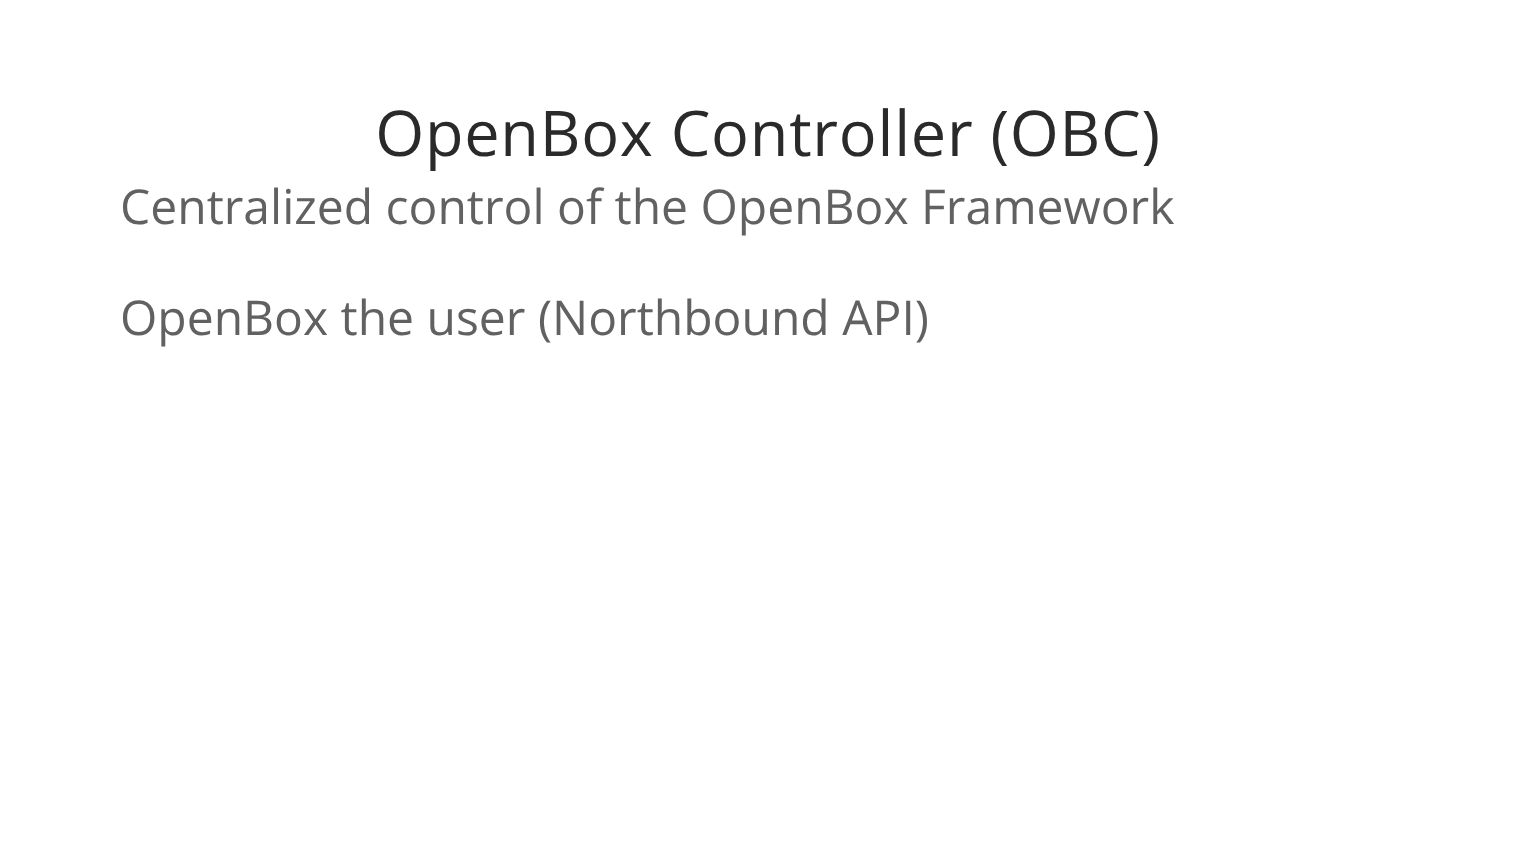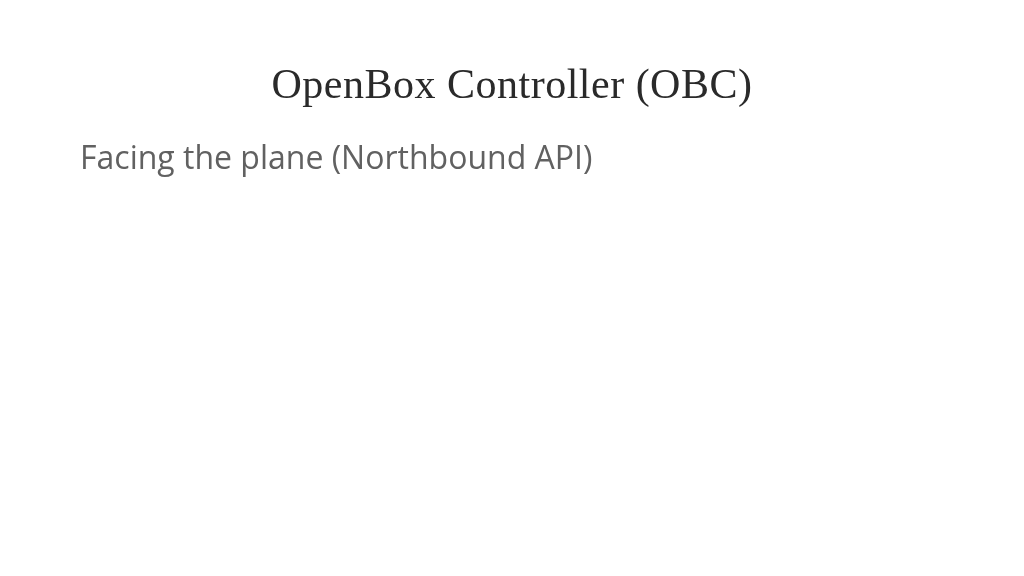--- a/index.html
+++ b/index.html
@@ -17,31 +17,30 @@
     .slide {
       width: 100%;
       height: 100%;
       padding: 60px 80px;
     }
     .title {
       font-size: 42px;
       font-weight: 400;
       color: #2a2a2a;
       text-align: center;
-      margin-bottom: 28px;
       letter-spacing: 0.5px;
-      font-family: Liberation Serif, serif;
     }
     .bullet {
       font-size: 32px;
       font-weight: 400;
       color: #616161;
       margin-bottom: 32px;
       line-height: 1.3;
     }
   </style>
 </head>
 <body>
 
 <div class="slide">
   <h1 class="title">OpenBox Controller (OBC)</h1>
-  <p class="bullet">Facing the plane (Northbound API)</p>
+  <p class="bullet">Centralized control of the OpenBox Framework</p>
+  <p class="bullet">OpenBox the user (Northbound API)</p>
 </div>
 
 </body></html>

